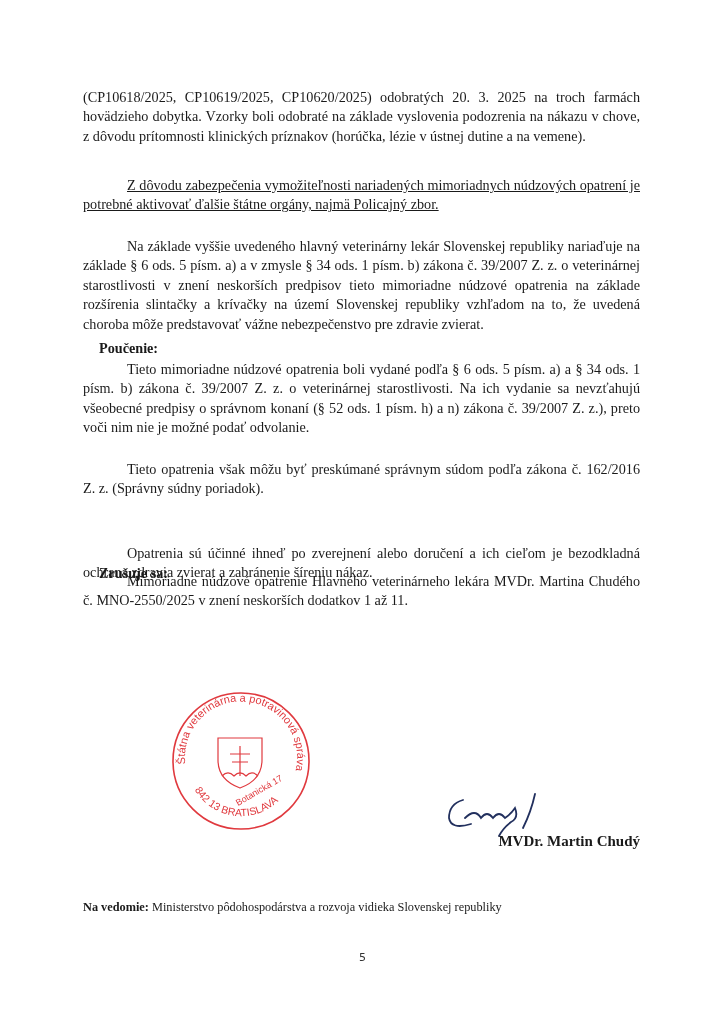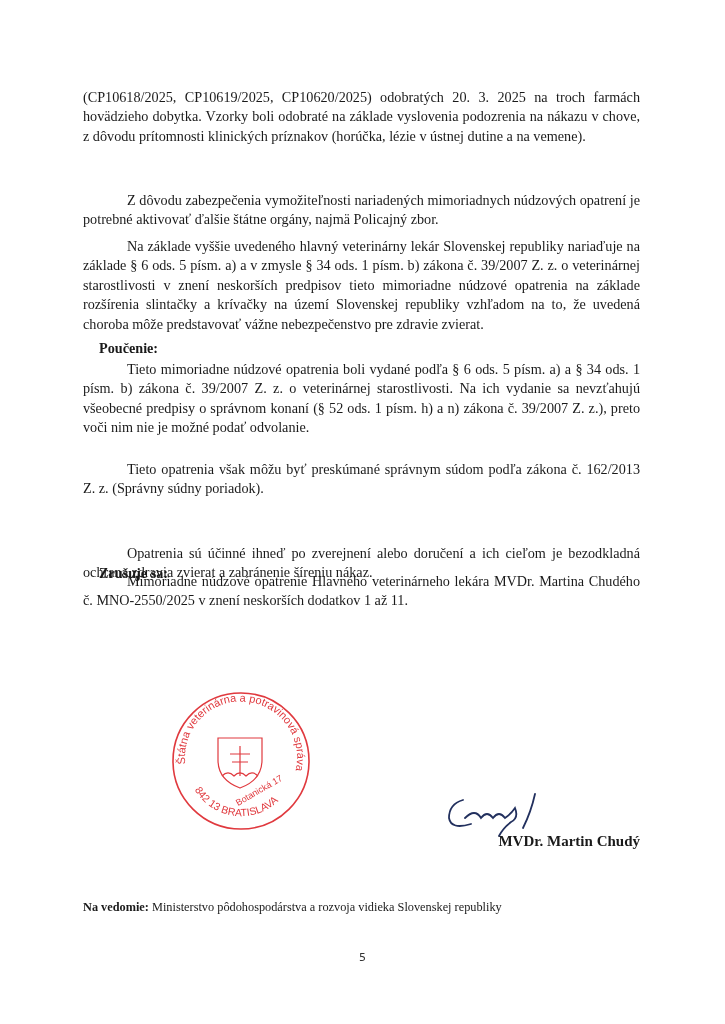--- a/index.html
+++ b/index.html
@@ -16,26 +16,26 @@
             font-size:15px; line-height:19px; }
   .vedomie { position:absolute; left:83px; top:900px; font-size:12.3px;text-align:center; }
   .pnum { position:absolute; left:0; width:725px; text-align:center; top:951px;
           font-family:"DejaVu Sans", sans-serif; font-size:11px; color:#333; }
 </style>
 </head>
 <body>
 
 <div class="page">
   <p class="p" style="top:88px;font-family:Liberation Serif, serif;">(CP10618/2025, CP10619/2025, CP10620/2025) odobratých 20. 3. 2025 na troch farmách hovädzieho dobytka. Vzorky boli odobraté na základe vyslovenia podozrenia na nákazu v chove, z dôvodu prítomnosti klinických príznakov (horúčka, lézie v ústnej dutine a na vemene).</p>
-  <p class="p indent" style="top:191px;">Z dôvodu zabezpečenia vymožiteľnosti nariadených mimoriadnych núdzových opatrení je potrebné aktivovať ďalšie štátne orgány, najmä Policajný zbor.</p>
+  <p class="p indent" style="top:176px;text-decoration:underline;">Z dôvodu zabezpečenia vymožiteľnosti nariadených mimoriadnych núdzových opatrení je potrebné aktivovať ďalšie štátne orgány, najmä Policajný zbor.</p>
   <p class="p indent" style="top:237px;">Na základe vyššie uvedeného hlavný veterinárny lekár Slovenskej republiky nariaďuje na základe § 6 ods. 5 písm. a) a v zmysle § 34 ods. 1 písm. b) zákona č. 39/2007 Z. z. o veterinárnej starostlivosti v znení neskorších predpisov tieto mimoriadne núdzové opatrenia na základe rozšírenia slintačky a krívačky na území Slovenskej republiky vzhľadom na to, že uvedená choroba môže predstavovať vážne nebezpečenstvo pre zdravie zvierat.</p>
 
   <p class="h" style="top:340px;">Poučenie:</p>
   <p class="p indent" style="top:360px;">Tieto mimoriadne núdzové opatrenia boli vydané podľa § 6 ods. 5 písm. a) a § 34 ods. 1 písm. b) zákona č. 39/2007 Z. z. o veterinárnej starostlivosti. Na ich vydanie sa nevzťahujú všeobecné predpisy o správnom konaní (§ 52 ods. 1 písm. h) a n) zákona č. 39/2007 Z. z.), preto voči nim nie je možné podať odvolanie.</p>
-  <p class="p indent" style="top:460px;">Tieto opatrenia však môžu byť preskúmané správnym súdom podľa zákona č. 162/2013 Z. z. (Správny súdny poriadok).</p>
+  <p class="p indent" style="top:460px;">Tieto opatrenia však môžu byť preskúmané správnym súdom podľa zákona č. 162/2016 Z. z. (Správny súdny poriadok).</p>
   <p class="p indent" style="top:514px;margin-top:30px;">Opatrenia sú účinné ihneď po zverejnení alebo doručení a ich cieľom je bezodkladná ochrana zdravia zvierat a zabránenie šíreniu nákaz.</p>
 
   <p class="h" style="top:565px;text-align:right;">Zrušuje sa:</p>
   <p class="p indent" style="top:572px;">Mimoriadne núdzové opatrenie Hlavného veterinárneho lekára MVDr. Martina Chudého č. MNO-2550/2025 v znení neskorších dodatkov 1 až 11.</p>
 </div>
 
 <svg class="stamp" viewBox="0 0 146 146">
   <defs>
     <path id="arcTop" d="M 18 80 A 56 56 0 1 1 128 80"></path>
     <path id="arcBottom" d="M 22 92 A 54 54 0 0 0 124 92"></path>

